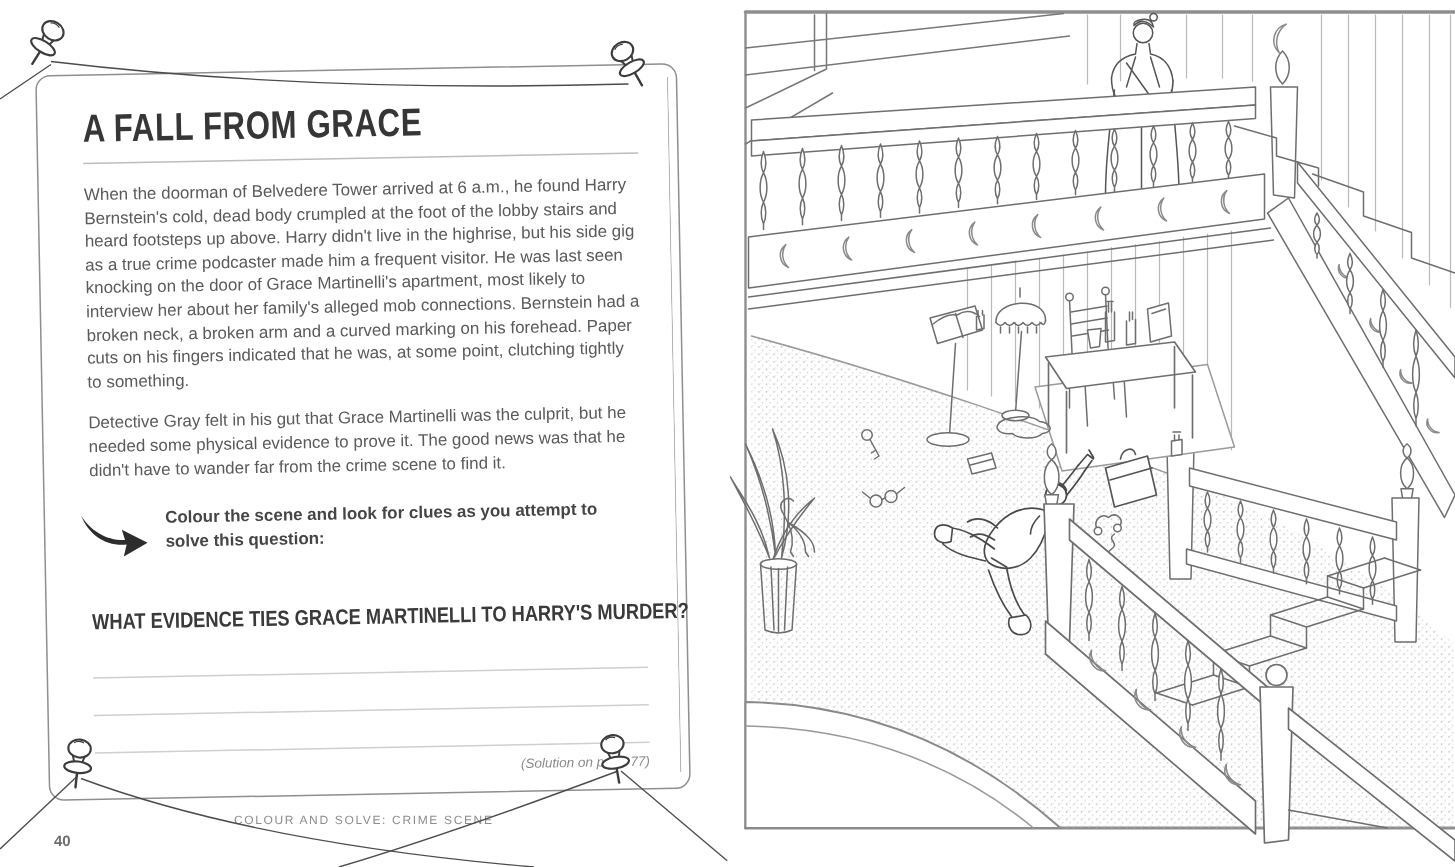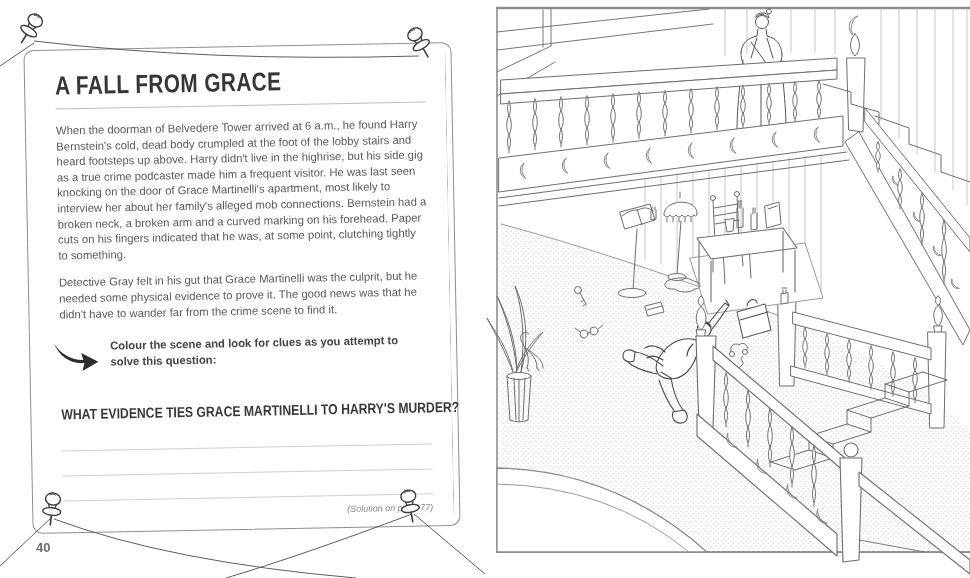--- a/index.html
+++ b/index.html
@@ -21,21 +21,21 @@
   .arrow-wrap{flex:0 0 52px;margin:2px 6px 0 -8px;}
   .prompt-text{font-size:11.3px;line-height:16px;font-weight:bold;color:#454545;width:310px;}
   .question{display:inline-block;transform:scaleX(.84);transform-origin:left center;
             font-size:14.5px;font-weight:bold;color:#3a3a3a;white-space:nowrap;
             margin-top:30px;}
   .answer-line{height:0;border-bottom:1px solid #cfcfcf;margin-top:24px;}
   .answer-line.first{margin-top:27px;}
   .solution-note{position:absolute;right:26px;bottom:13px;font-size:9px;font-style:italic;
                  color:#8a8a8a;}
   .footer-row{position:absolute;left:0;top:540px;width:485px;height:20px;}
-  .page-num{position:absolute;left:36px;top:0;font-size:13px;color:#6f6f6f;font-weight:bold;text-align:center;}
+  .page-num{position:absolute;left:36px;top:16px;font-size:10px;color:#6f6f6f;font-weight:bold;text-align:center;}
   .footer-title{position:absolute;left:0;width:100%;text-align:center;top:2px;
                 font-size:8px;letter-spacing:1.1px;color:#8d8d8d;}
   .pins-overlay{position:absolute;left:0;top:0;width:485px;height:578px;pointer-events:none;}
   
   .right-page{position:absolute;left:485px;top:0;width:485px;height:578px;}
   .scene{position:absolute;left:0;top:0;}
   .scene path,.scene line,.scene circle,.scene ellipse,.scene polyline
         {vector-effect:non-scaling-stroke;}
 </style>
 </head>
@@ -65,20 +65,21 @@
 
       <div class="answer-line first"></div>
       <div class="answer-line"></div>
       <div class="answer-line"></div>
 
       <span class="solution-note">(Solution on page 77)</span>
     </div>
 
     <div class="footer-row">
       <span class="page-num">40</span>
+      <span class="footer-title">COLOUR AND SOLVE: CRIME SCENE</span>
     </div>
 
     <svg class="pins-overlay" width="485" height="578" viewBox="0 0 485 578">
       <defs>
         <g id="pin">
           <ellipse cx="12" cy="7" rx="7.5" ry="6" fill="#fff" stroke="#3c3c3c" stroke-width="1.4"></ellipse>
           <path d="M8,3.5 C9.5,2 12.5,1.8 14.5,3" fill="none" stroke="#3c3c3c" stroke-width=".8"></path>
           <path d="M8,12 L9.6,17 M16,12 L14.4,17" fill="none" stroke="#3c3c3c" stroke-width="1.3"></path>
           <ellipse cx="12" cy="19.5" rx="9" ry="3.8" fill="#fff" stroke="#3c3c3c" stroke-width="1.4"></ellipse>
           <path d="M12,23.5 L12,33" stroke="#3c3c3c" stroke-width="1.6" stroke-linecap="round"></path>

